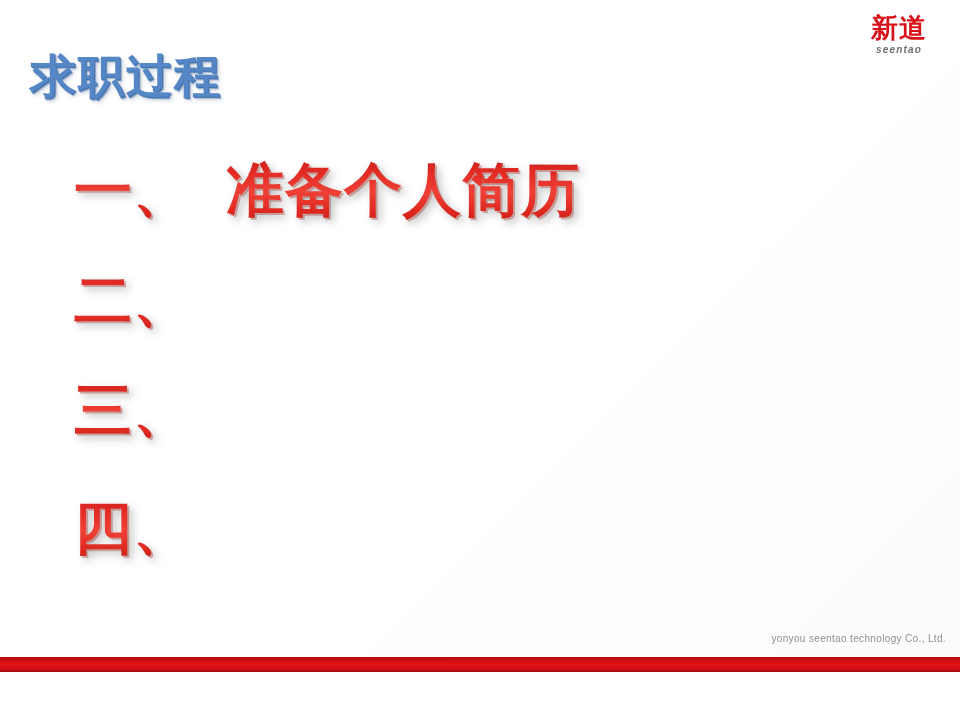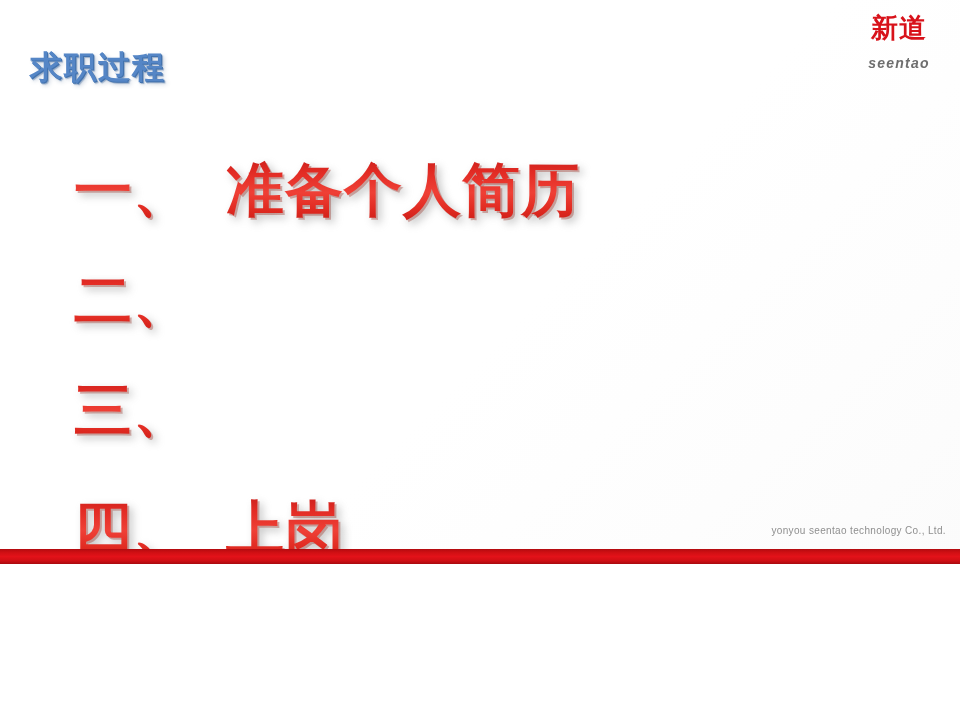--- a/index.html
+++ b/index.html
@@ -10,21 +10,21 @@
     width: 960px;
     height: 720px;
     overflow: hidden;
     background: #ffffff;
     font-family: "Liberation Sans", sans-serif;
   }
 
   #slide {
     position: relative;
     width: 960px;
-    height: 564px;
+    height: 672px;
     background: linear-gradient(135deg, #ffffff 0%, #ffffff 55%, #fdfdfd 80%, #fbfbfb 100%);
     overflow: hidden;
   }
 
   
   .logo {
     position: absolute;
     top: 14px;
     right: 18px;
     width: 86px;
@@ -36,36 +36,36 @@
     font-family: "DejaVu Sans", "Liberation Sans", sans-serif;
     font-size: 27px;
     font-weight: 700;
     color: #d8121a;
     letter-spacing: 1px;
     line-height: 1.05;
     display: block;
   }
   .logo-en {
     display: block;
-    margin-top: 14px;
+    margin-top: 3px;
     font-family: "Liberation Sans", sans-serif;
-    font-size: 14px;
+    font-size: 10px;
     font-weight: 700;
     font-style: italic;
     letter-spacing: 1.2px;
     color: #6e6e6e;
   }
 
   
   .slide-title {
     position: absolute;
     left: 30px;
     top: 46px;
     font-family: "DejaVu Sans", "Liberation Sans", sans-serif;
-    font-size: 32px;
+    font-size: 46px;
     font-weight: 700;
     letter-spacing: 2px;
     color: #5586c6;
     text-shadow:
        1px 1px 0 #4272ad,
        2px 2px 1px rgba(60,100,150,0.45),
        3px 3px 4px rgba(80,110,150,0.30);
     white-space: nowrap;
   }
 
@@ -150,21 +150,20 @@
     <div class="list-item">
       <span class="item-num">二、</span>
     </div>
 
     <div class="list-item">
       <span class="item-num">三、</span>
     </div>
 
     <div class="list-item gap-top">
       <span class="item-num">四、</span>
-      <span class="item-text">上岗</span>
     </div>
 
   </div>
 
   <div class="footer-text">yonyou seentao technology Co., Ltd.</div>
   <div class="footer-bar"></div>
 
 </div>
 
 </body></html>

